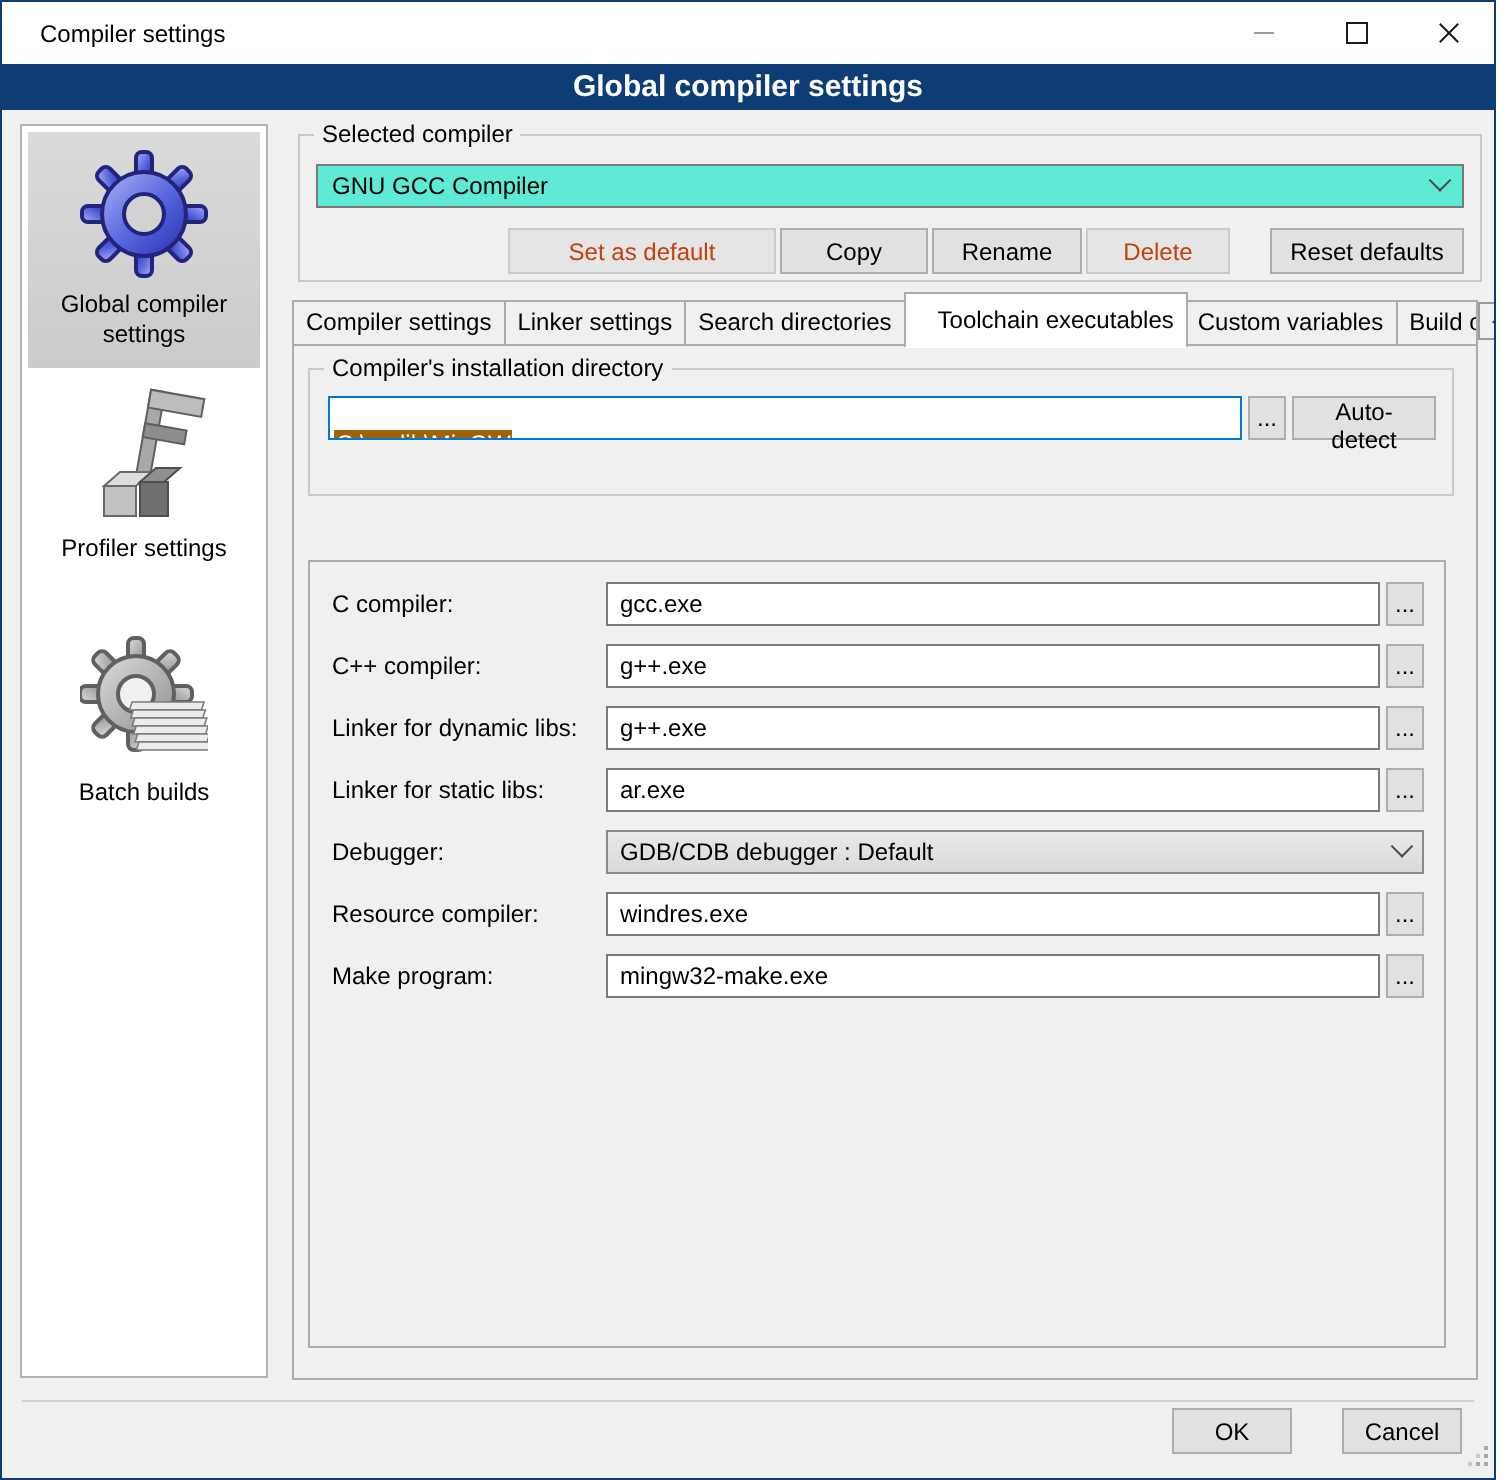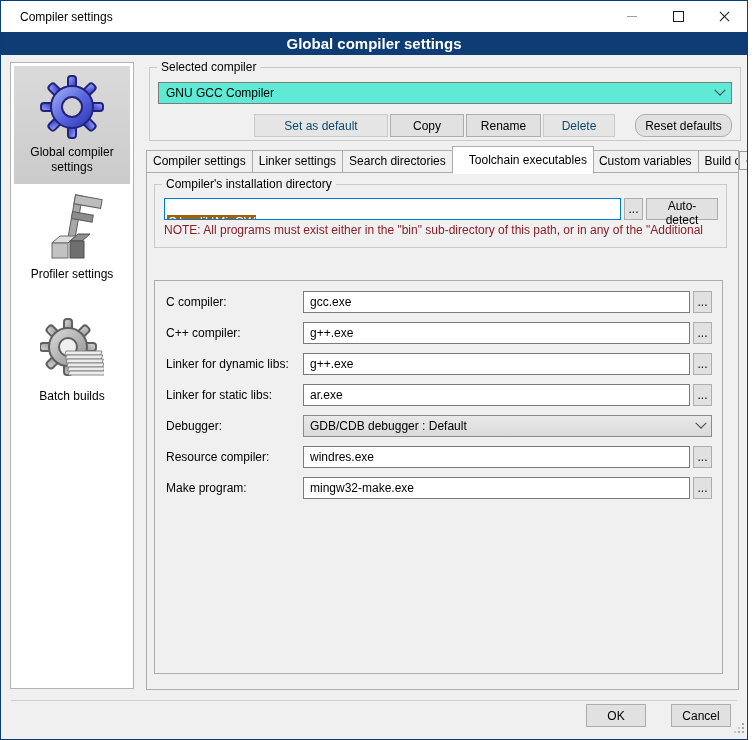--- a/index.html
+++ b/index.html
@@ -35,23 +35,23 @@
   .groupbox{position:absolute;border:1px solid #c9c9c9;box-sizing:border-box;}
   .legend{position:absolute;top:-8px;left:7px;background:#f0f0f0;padding:0 4px;line-height:14px;}
   
   .group-compiler{left:148px;top:12px;width:592px;height:74px;}
   .combo{position:absolute;left:8px;right:8px;top:14px;height:22px;box-sizing:border-box;
     background:#5eead4;border:1px solid #7a7a7a;display:flex;align-items:center;padding:0 7px;}
   .chevron{margin-left:auto;width:7px;height:7px;border-right:1.4px solid #44474c;border-bottom:1.4px solid #44474c;
     transform:rotate(45deg) translate(-2px,-2px);}
   .btnrow{position:absolute;left:8px;right:8px;top:46px;height:23px;display:flex;justify-content:flex-end;gap:2px;}
   .btn{font:inherit;background:#e1e1e1;border:1px solid #adadad;padding:0 6px;box-sizing:border-box;cursor:default;}
-  .btn:disabled{color:#0c4a6e;background:#e5e5e5;border-color:#cacaca;}
+  .btn:disabled{color:#c2410c;background:#e5e5e5;border-color:#cacaca;}
   .w-setdefault{width:134px;}.w-copy{width:74px;}.w-rename{width:75px;}.w-delete{width:72px;}
-  .w-reset{width:97px;margin-left:18px;border-radius:10px;}
+  .w-reset{width:97px;margin-left:18px;}
   
   .tabstrip{position:absolute;left:145px;right:8px;top:92px;height:26px;display:flex;align-items:flex-end;z-index:3;}
   .tab{flex:none;height:21px;line-height:21px;padding:0 6px;background:#f0f0f0;border:1px solid #acacac;
     border-left-width:0;white-space:nowrap;cursor:default;box-sizing:content-box;}
   .tab:first-child{border-left-width:1px;}
   .tab.active{height:26px;line-height:26px;background:#fff;border-left-width:1px;margin:0 -1px -1px -1px;
     position:relative;z-index:4;border-bottom:1px solid #fff;padding-left:16px;}
   .tab.clipped{width:33px;overflow:hidden;padding-right:0;}
   .tab-arrows{margin-left:auto;display:flex;gap:2px;margin-bottom:3px;}
   .tab-arrow{width:19px;height:19px;background:#f0f0f0;border:1px solid #9a9a9a;box-sizing:border-box;
@@ -223,21 +223,20 @@
 
       <div class="groupbox group-install">
         <span class="legend">Compiler's installation directory</span>
         <div class="dir-row">
           <div class="textbox-focused">
             <span class="selected-text">C:\raylib\MinGW</span>
           </div>
           <button class="btn browse">...</button>
           <button class="btn autodetect">Auto-detect</button>
         </div>
-        <div class="note">NOTE: All programs must exist either in the "bin" sub-directory of this path, or in any of the "Additional</div>
       </div>
 
 
       <div class="innerpage">
         <div class="form">
 
           <div class="row">
             <span class="flabel">C compiler:</span>
             <div class="field">
                 <span>gcc.exe</span>

